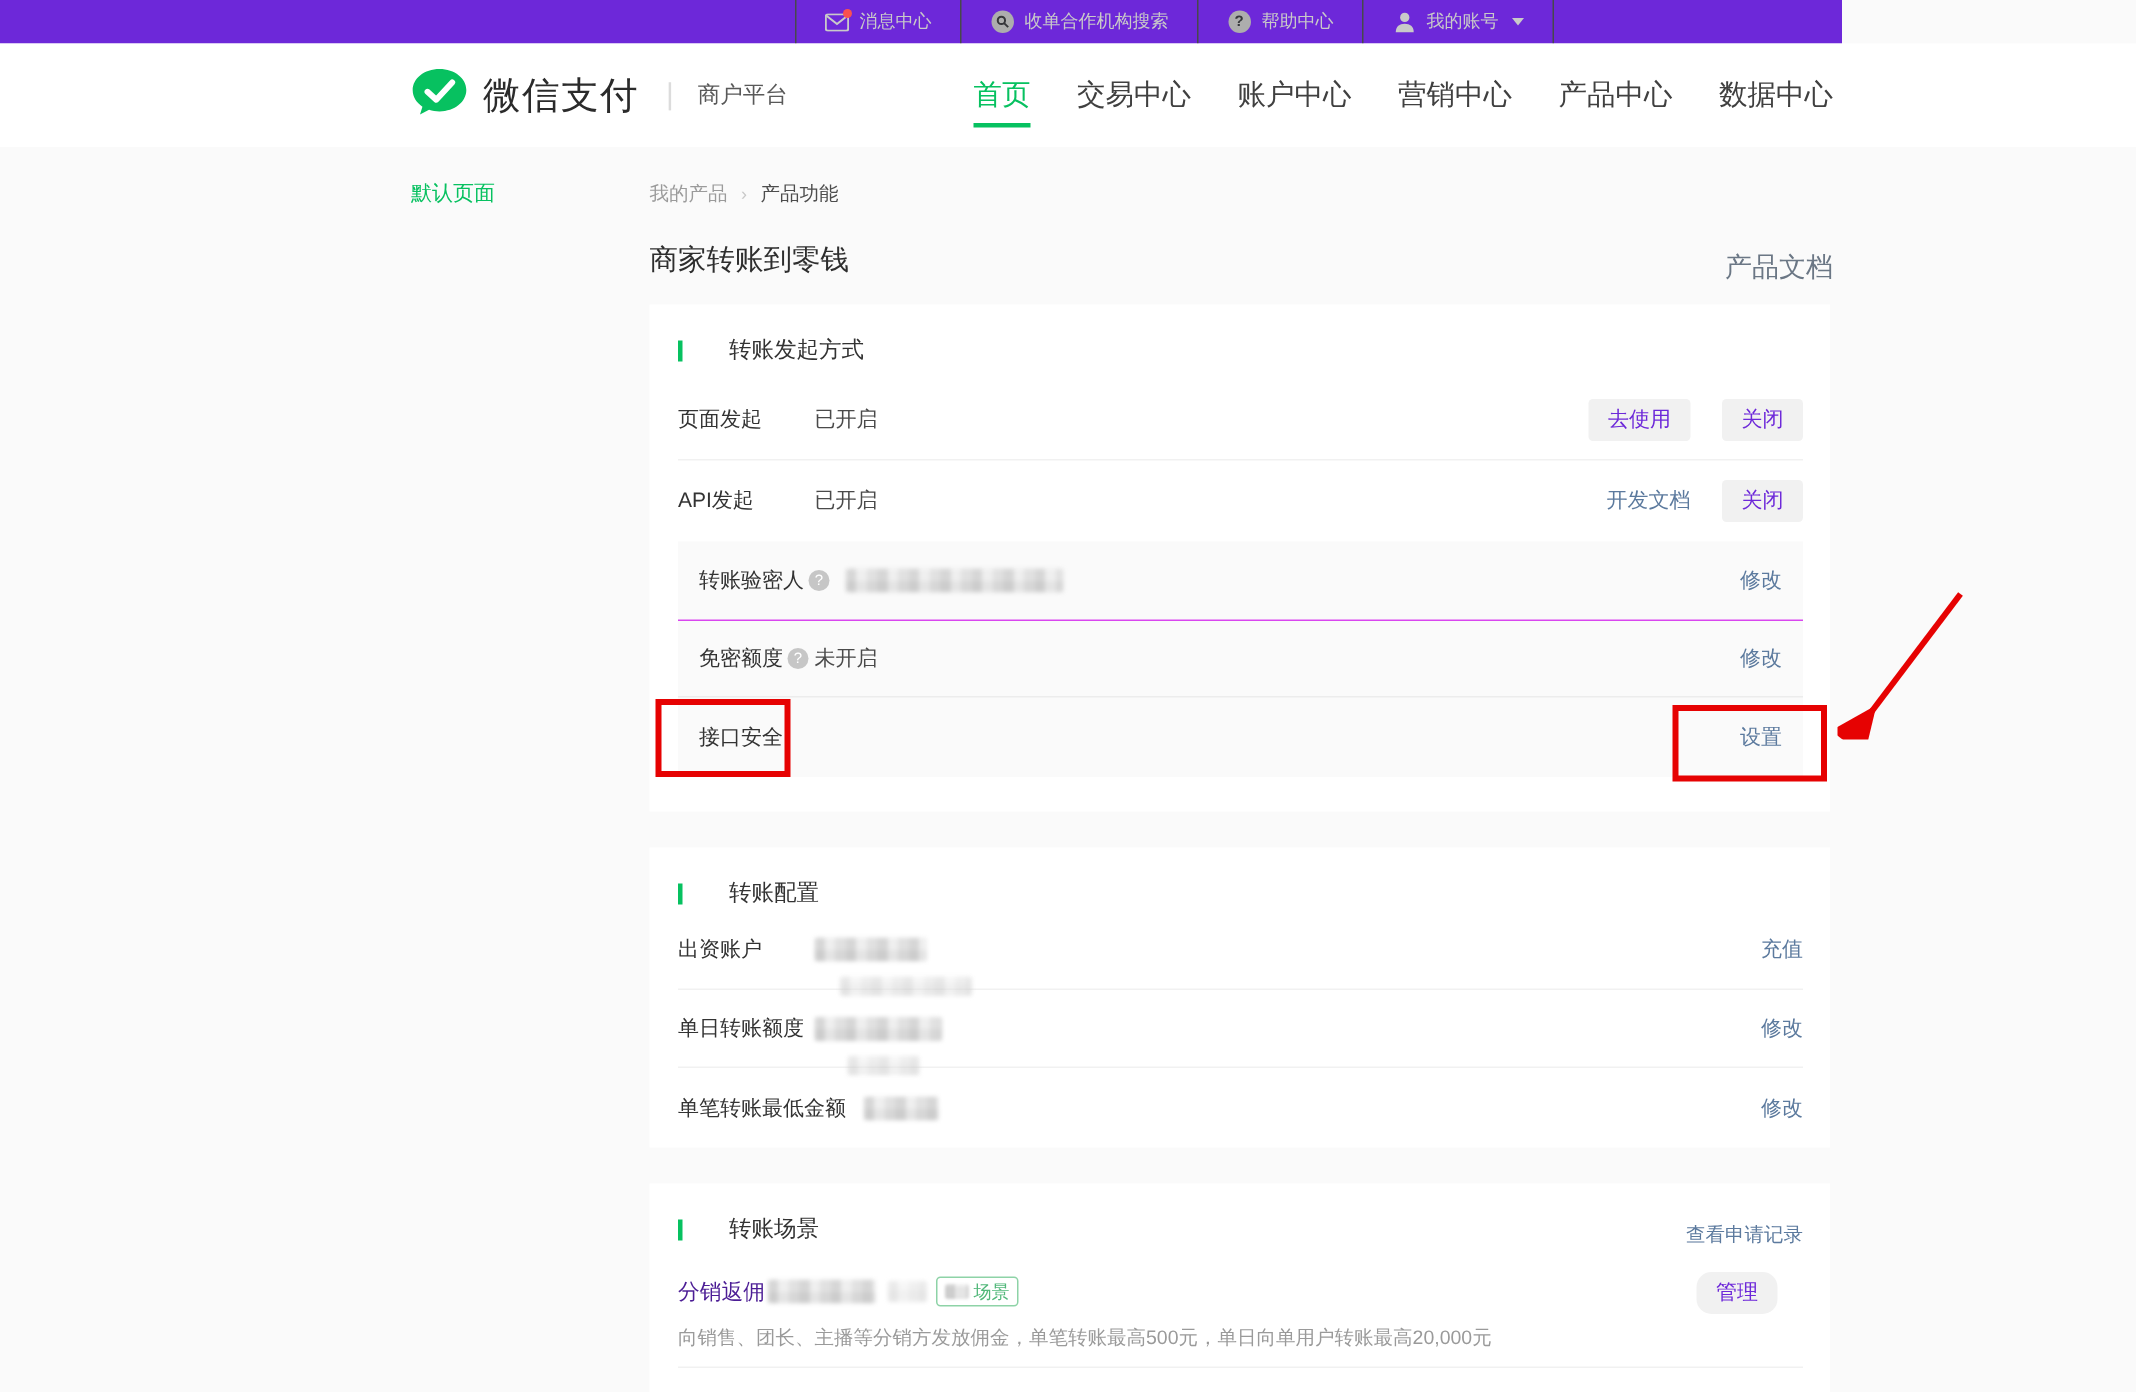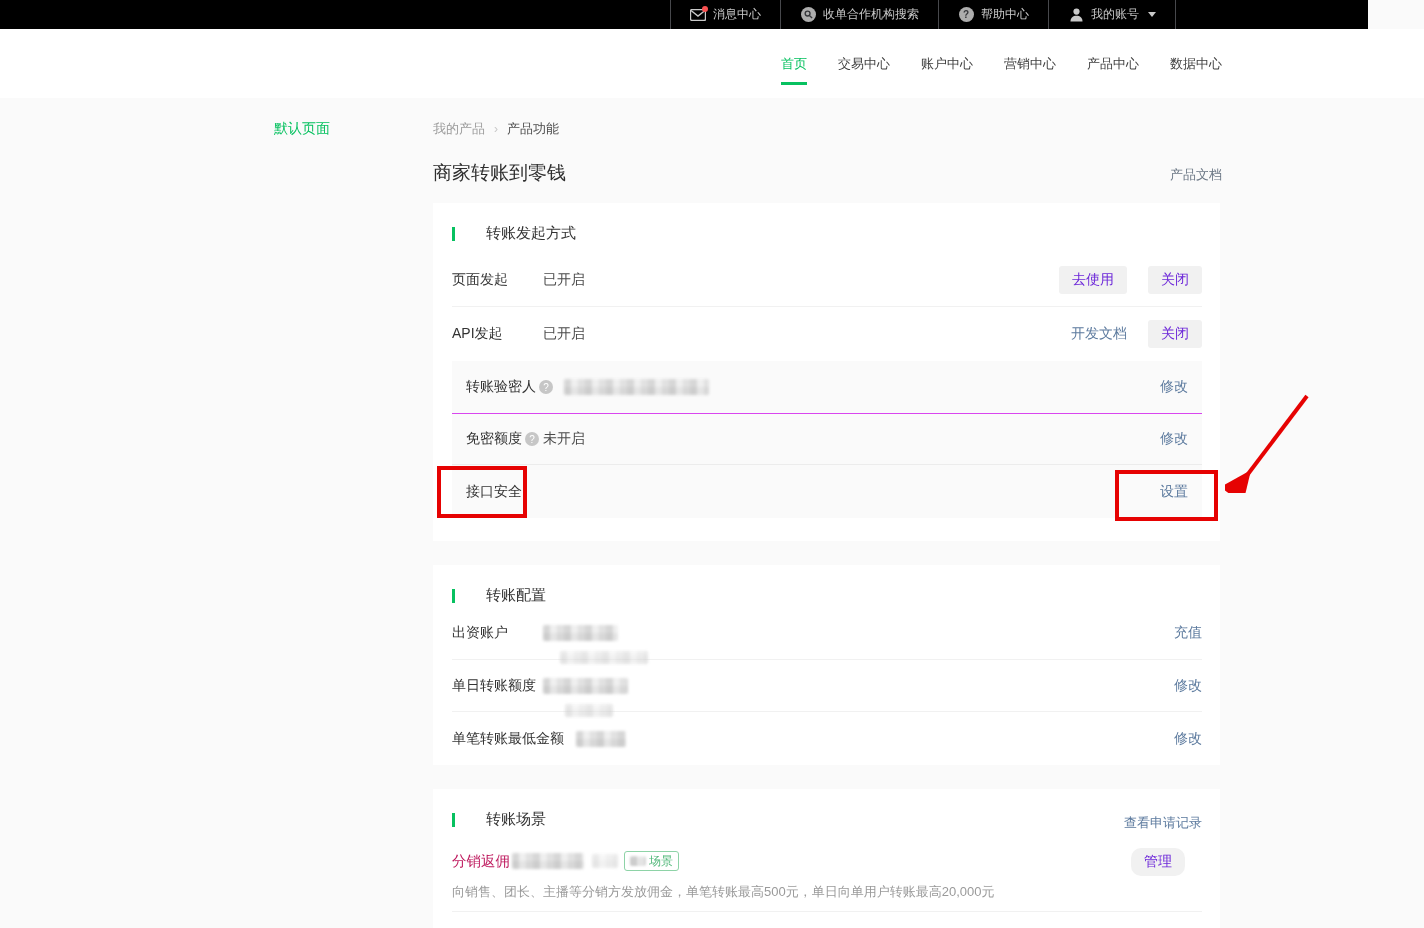--- a/index.html
+++ b/index.html
@@ -1,45 +1,45 @@
 <!DOCTYPE html>
 <html><head>
 <meta charset="utf-8">
 <style>
   * { margin:0; padding:0; box-sizing:border-box; }
   body { background:#e9e9e9; font-family:"Liberation Sans","DejaVu Sans",sans-serif; }
   .screen { position:relative; width:1424px; height:928px; background:#fafafa; overflow:hidden; }
 
   
-  .topbar { position:absolute; left:0; top:0; width:1368px; height:29px; background:#000000; }
+  .topbar { position:absolute; left:0; top:0; width:1228px; height:29px; background:#6d28d9; }
   .topbar-group { position:absolute; right:192px; top:0; height:29px; display:flex; border-right:1px solid #47484c; }
   .tb-item { display:flex; align-items:center; gap:7px; padding:0 19px; border-left:1px solid #47484c; color:#c9c9c9; font-size:12px; cursor:pointer; }
   .tb-icon { position:relative; display:inline-flex; width:16px; height:16px; align-items:center; justify-content:center; }
   .red-dot { position:absolute; right:-2px; top:-1px; width:6px; height:6px; border-radius:50%; background:#fa5151; }
   .circle-ic { width:15px; height:15px; border-radius:50%; background:#adadad; color:#36373b; font-size:10px; font-weight:bold; display:flex; align-items:center; justify-content:center; }
   .caret-down { width:0; height:0; border-left:4px solid transparent; border-right:4px solid transparent; border-top:5px solid #c9c9c9; margin-left:2px; }
 
   
   .header { position:absolute; left:0; top:29px; width:1424px; height:69px; background:#ffffff; }
   .logo-wrap { position:absolute; left:274px; top:0; height:69px; display:flex; align-items:center; gap:10px; }
   .brand-text { font-size:25px; color:#2b2b2b; letter-spacing:1px; }
   .brand-sep { color:#dcdcdc; font-size:20px; margin:0 6px 0 8px; font-weight:100; }
   .platform-text { font-size:15px; color:#595959; }
   .nav { position:absolute; right:202px; top:0; height:69px; display:flex; align-items:center; gap:31px; }
-  .nav-item { position:relative; font-size:13px; color:#404040; height:69px; line-height:69px; cursor:pointer; white-space:nowrap; }
+  .nav-item { position:relative; font-size:19px; color:#404040; height:69px; line-height:69px; cursor:pointer; white-space:nowrap; }
   .nav-item.active { color:#07c160; }
   .nav-item.active::after { content:""; position:absolute; left:0; right:0; bottom:13px; height:3px; background:#07c160; }
 
   
   .side-link { position:absolute; left:274px; top:120px; font-size:14px; color:#07c160; cursor:pointer; }
   .crumbs { position:absolute; left:433px; top:120px; font-size:13px; color:#9b9b9b; display:flex; align-items:center; }
   .crumb-sep { margin:0 9px; color:#c8c8c8; font-size:12px; }
   .crumb-current { color:#4d4d4d; }
   .page-title { position:absolute; left:433px; top:160px; font-size:19px; color:#2e2e2e; }
-  .doc-link { position:absolute; right:202px; top:166px; font-size:13px; color:#6b7785; cursor:pointer; }
+  .doc-link { position:absolute; right:202px; top:166px; font-size:18px; color:#6b7785; cursor:pointer; }
 
   
   .card { position:absolute; left:433px; width:787px; background:#ffffff; }
   .card1 { top:203px; height:338px; }
   .card2 { top:565px; height:200px; }
   .card3 { top:789px; height:139px; }
   .sec-head { position:absolute; left:19px; top:21px; display:flex; align-items:center; gap:9px; }
   .sec-bar { width:3px; height:14px; background:#07c160; }
   .sec-title { font-size:15px; color:#333333;margin-left:22px; }
 
@@ -73,21 +73,21 @@
   .redact.faint { opacity:0.55; height:13px; }
   .redact.lite { opacity:0.5; }
 
   
   .tag { display:inline-flex; align-items:center; gap:3px; border:1px solid #8ed3a7; color:#52b87a; font-size:12px; line-height:16px; padding:1px 5px; border-radius:3px; margin-left:6px; }
   .tag .redact { height:10px; width:16px; filter:blur(1px); }
 
   
   .records-link { position:absolute; right:18px; top:25px; }
   .scene-row { position:absolute; left:19px; top:57px; height:30px; display:flex; align-items:center; }
-  .scene-label { font-size:14.5px; color:#be185d; }
+  .scene-label { font-size:14.5px; color:#4c1d95; }
   .manage-btn { position:absolute; right:35px; top:59px;border-radius:10px; }
   .scene-desc { position:absolute; left:19px; top:94px; font-size:13px; color:#9a9a9a; }
   .c3-div { position:absolute; left:19px; right:18px; top:122px; height:1px; background:#f1f1f1; }
 
   
   .ann-box { position:absolute; border:4px solid #e60202; z-index:50; pointer-events:none; }
   .ann-box1 { left:437px; top:466px; width:90px; height:52px; }
   .ann-box2 { left:1115px; top:470px; width:103px; height:51px; }
   .ann-arrow { position:absolute; left:1225px; top:388px; z-index:50; pointer-events:none; }
 </style>
@@ -132,20 +132,31 @@
               <path d="M0.5 13.5 C0.5 9.6 3 7.8 6.5 7.8 C10 7.8 12.5 9.6 12.5 13.5 Z" fill="#c9c9c9"></path>
             </svg>
         </span>
         <span>我的账号</span>
         <span class="caret-down"></span>
       </div>
     </div>
   </div>
 
   <div class="header">
+    <div class="logo-wrap">
+      <span>
+        <svg width="38" height="32" viewBox="0 0 40 34">
+            <path d="M20 1 C9.2 1 1 7.7 1 16 c0 4.8 2.7 9 6.9 11.8 l-1.7 5.5 6.4-3.3 c2.4 0.7 4.8 1.1 7.4 1.1 10.8 0 19-6.7 19-15.1 S30.8 1 20 1 Z" fill="#07c160"></path>
+            <path d="M11.5 17.2 l6.2 5.6 L29 10.6" fill="none" stroke="#ffffff" stroke-width="4.2" stroke-linecap="round" stroke-linejoin="round"></path>
+          </svg>
+      </span>
+      <span class="brand-text">微信支付</span>
+      <span class="brand-sep">|</span>
+      <span class="platform-text">商户平台</span>
+    </div>
     <div class="nav">
       <div class="nav-item active">首页</div>
       <div class="nav-item">交易中心</div>
       <div class="nav-item">账户中心</div>
       <div class="nav-item">营销中心</div>
       <div class="nav-item">产品中心</div>
       <div class="nav-item">数据中心</div>
     </div>
   </div>
 

